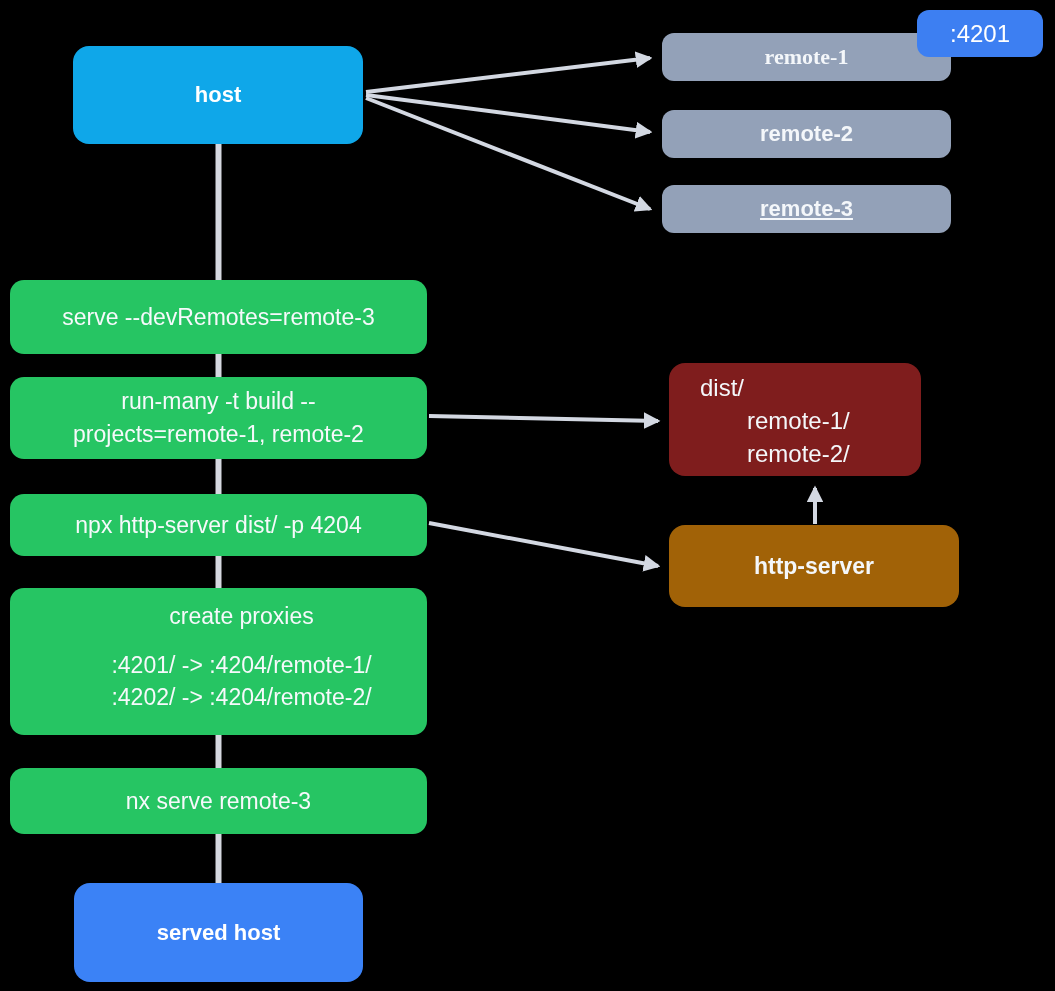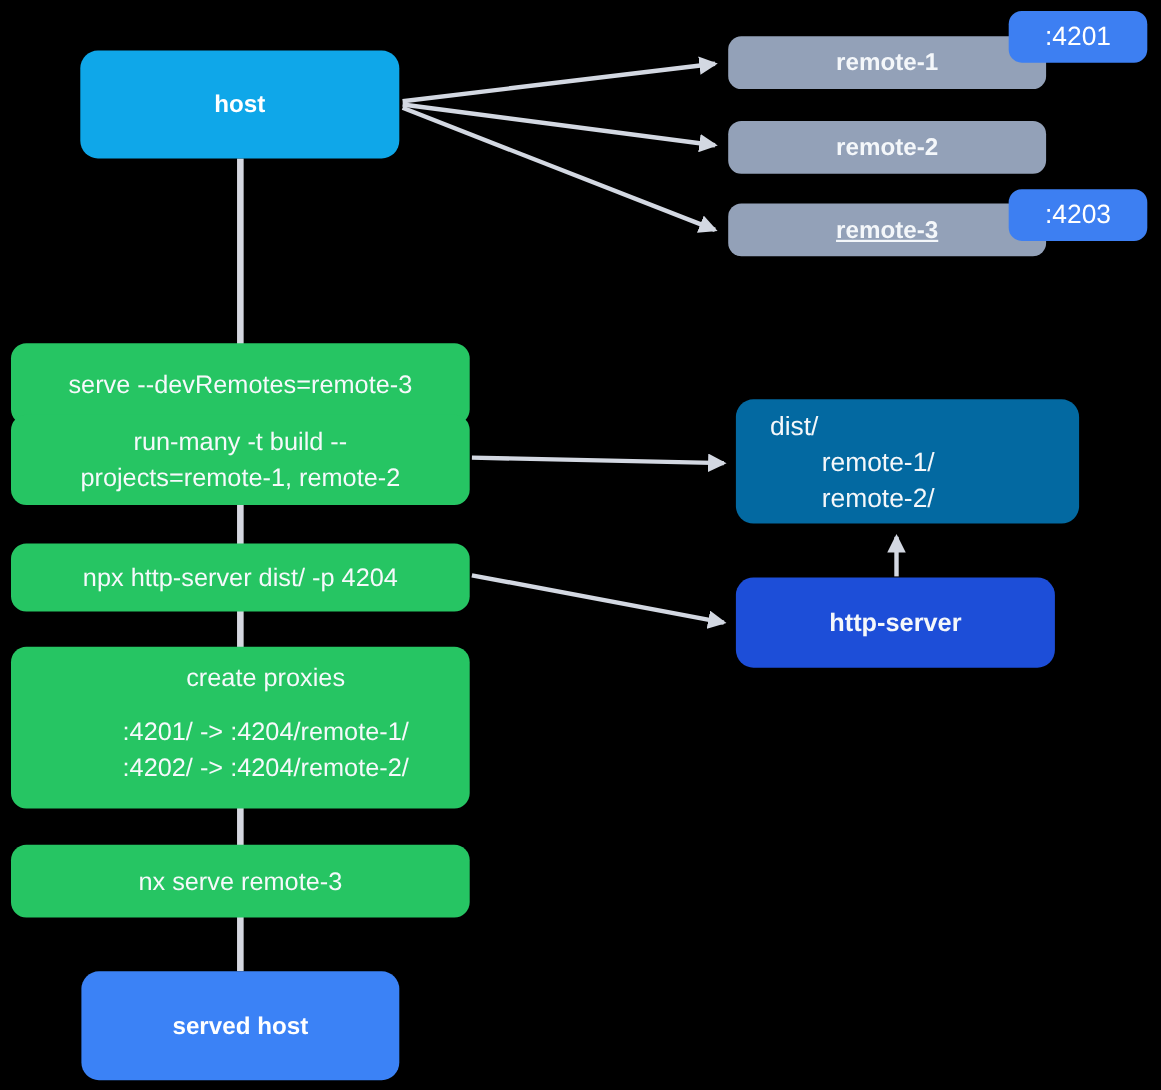--- a/index.html
+++ b/index.html
@@ -49,21 +49,21 @@
   }
   .node-remote {
     left: 662px;
     width: 289px; height: 48px;
     background: #93A1B8;
     border-radius: 12px;
     font-size: 22px;
     font-weight: bold;
     color: #F4F7FA;
   }
-  .remote-1 { top: 33px; }
+  .remote-1 { top: 33px; font-family: Liberation Serif, serif; }
   .remote-2 { top: 110px; }
   .remote-3 { top: 185px; text-decoration: underline; }
   .badge {
     position: absolute;
     left: 917px;
     width: 126px; height: 47px;
     background: #3D7FF2;
     border-radius: 12px;
     z-index: 3;
     display: flex;
@@ -78,43 +78,43 @@
   .node-step {
     left: 10px;
     width: 417px;
     background: #26C563;
     border-radius: 14px;
     font-size: 23px;
     color: #F6F9FB;
     line-height: 33px;
     text-align: center;
   }
-  .step-serve   { top: 280px; height: 74px; margin-top: 32px; }
+  .step-serve   { top: 280px; height: 74px; }
   .step-build   { top: 377px; height: 82px; }
   .step-http    { top: 494px; height: 62px; }
   .step-proxies { top: 588px; height: 147px; justify-content: flex-start; padding-top: 12px; padding-left: 46px; }
   .step-nxserve { top: 768px; height: 66px; }
   .proxy-rules { margin-top: 16px; line-height: 32px; }
   .node-dist {
     left: 669px; top: 363px;
-    width: 312px; height: 113px;
-    background: #0369a1;
+    width: 252px; height: 113px;
+    background: #7f1d1d;
     border-radius: 16px;
     align-items: flex-start;
     justify-content: flex-start;
     padding: 8px 0 0 31px;
     font-size: 24px;
     line-height: 33px;
     color: #F4F7FA;
   }
   .dist-indent { padding-left: 47px; }
   .node-http-server {
     left: 669px; top: 525px;
     width: 290px; height: 82px;
-    background: #1d4ed8;
+    background: #a16207;
     border-radius: 16px;
     font-size: 23px;
     font-weight: bold;
     color: #F4F7FA;
   }
 </style>
 </head>
 <body>
 
 <div class="canvas">
@@ -149,23 +149,20 @@
   <div class="node node-remote remote-2">
     <span>remote-2</span>
   </div>
   <div class="node node-remote remote-3">
     <span>remote-3</span>
   </div>
 
   <div class="badge badge-1">
     <span>:4201</span>
   </div>
-  <div class="badge badge-3">
-    <span>:4203</span>
-  </div>
 
   <div class="node node-step step-serve">
     <span>serve --devRemotes=remote-3</span>
   </div>
 
   <div class="node node-step step-build">
     <span>run-many -t build --</span>
     <span>projects=remote-1, remote-2</span>
   </div>
 

